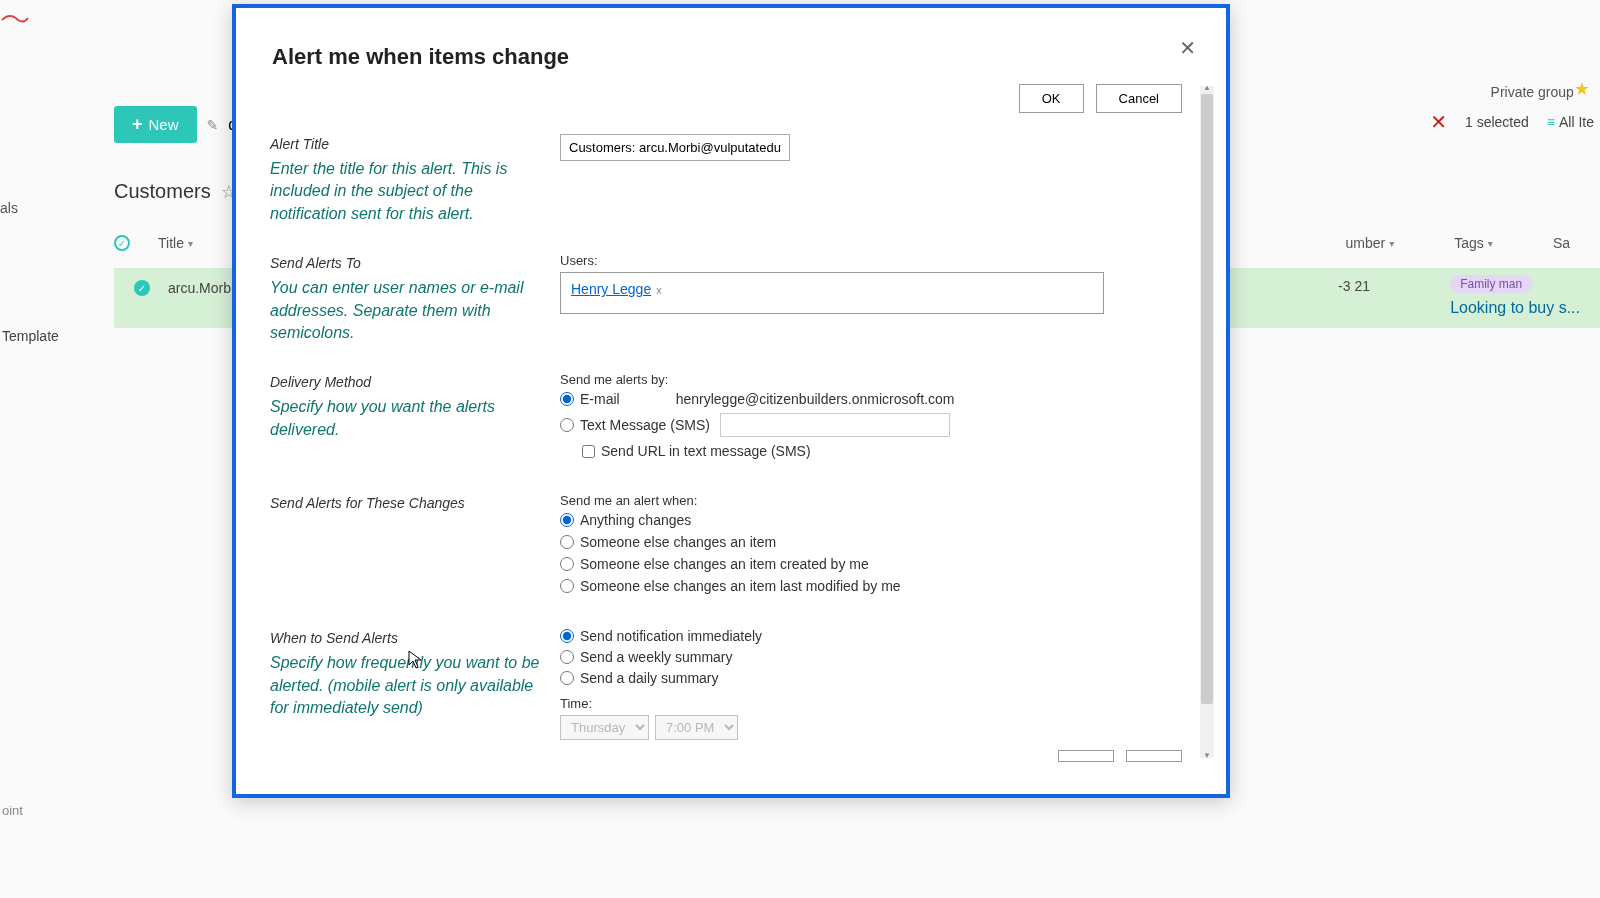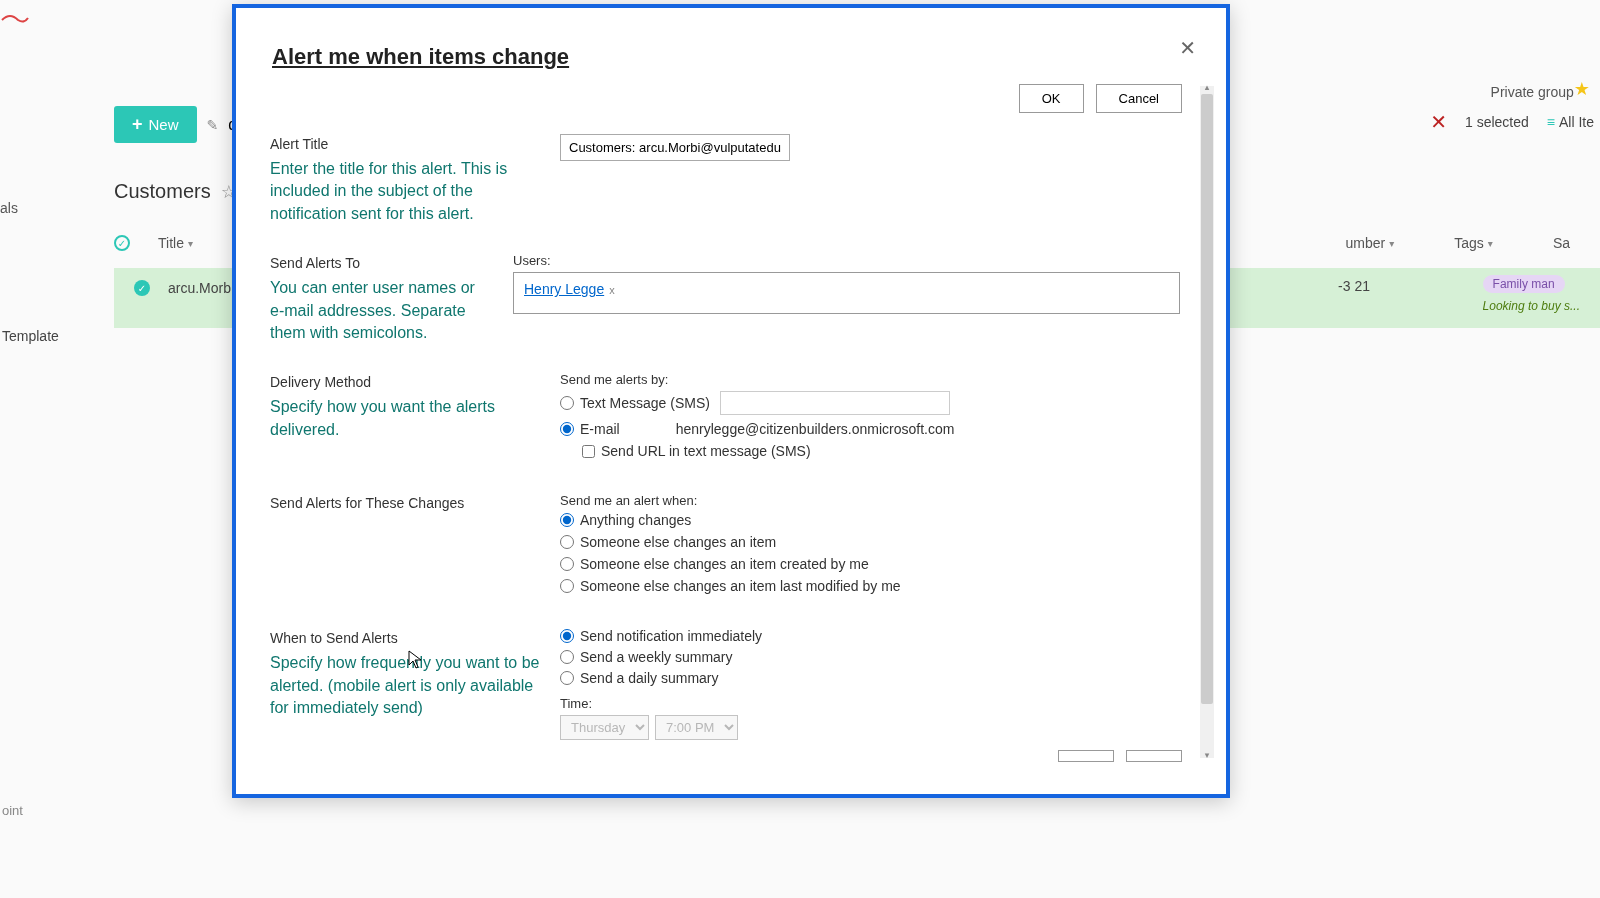--- a/index.html
+++ b/index.html
@@ -36,49 +36,49 @@
   
   .bg-list-row { position: absolute; top: 268px; left: 114px; right: 0; height: 60px; background: #d6f0d6; display: flex; align-items: flex-start; padding: 12px 0 0 20px; gap: 18px; font-size: 14px; color: #444; }
   .row-check { width: 16px; height: 16px; border-radius: 50%; background: #2cc7b6; display: inline-flex; align-items: center; justify-content: center; color: #fff; font-size: 10px; }
   
   .bg-cols-right { position: absolute; top: 235px; right: 30px; display: flex; gap: 60px; font-size: 14px; color: #555; }
   .col-head { display: flex; align-items: center; gap: 4px; }
   
   .bg-tags { position: absolute; top: 275px; right: 20px; display: flex; flex-direction: column; gap: 6px; align-items: flex-start; }
   .tag-pill { font-size: 12px; padding: 2px 10px; border-radius: 12px; }
   .tag-purple { background: #e6d6f5; color: #7a4fa8; }
-  .tag-text { font-size: 12px; color: #4d7c0f; font-style: italic; }
+  .tag-text { font-size: 16px; color: #0369a1; }
   .bg-num { position: absolute; top: 278px; right: 230px; font-size: 14px; color: #444; }
   
   
   .modal-frame { position: absolute; top: 4px; left: 232px; width: 998px; height: 794px; border: 4px solid #1565e0; background: #fff; z-index: 10; box-shadow: 0 4px 20px rgba(0,0,0,0.2); }
-  .modal-title { position: absolute; top: 36px; left: 36px; font-size: 22px; font-weight: 600; color: #222; text-decoration: underline; }
+  .modal-title { position: absolute; top: 36px; left: 36px; font-size: 22px; font-weight: 600; color: #222; }
   .modal-close { position: absolute; top: 28px; right: 30px; font-size: 20px; color: #666; cursor: pointer; background: none; border: none; }
   
   .modal-scroll { position: absolute; top: 74px; left: 14px; right: 26px; bottom: 30px; overflow: hidden; }
   
   .modal-btns-top { position: absolute; top: 2px; right: 18px; display: flex; gap: 12px; }
   .btn { border: 1px solid #999; background: #fff; padding: 6px 22px; font-size: 13px; cursor: pointer; }
   
   .scrollbar { position: absolute; top: 78px; right: 12px; bottom: 36px; width: 14px; background: #f0f0f0; }
   .scroll-thumb { position: absolute; top: 8px; left: 1px; right: 1px; height: 610px; background: #ccc; border-radius: 2px; }
   .scroll-arrow { position: absolute; left: 0; right: 0; height: 12px; text-align: center; font-size: 9px; color: #888; cursor: pointer; }
   .scroll-arrow.up { top: -4px; }
   .scroll-arrow.down { bottom: -4px; }
   
   .section { display: flex; padding: 0 20px; margin-bottom: 26px; }
-  .section-left { width: 290px; padding-right: 20px; padding-top: 4px; }
+  .section-left { width: 290px; padding-right: 20px; padding-top: 4px; font-style: italic; }
   .section-label { font-size: 14px; color: #333; margin-bottom: 6px; }
   .section-desc { font-size: 16px; color: #0f766e; line-height: 1.4; }
   .section-right { flex: 1; padding-top: 2px; }
   
   .field-label { font-size: 13px; color: #333; margin-bottom: 4px; }
   
   .text-input { width: 230px; border: 1px solid #aaa; padding: 5px 8px; font-size: 13px; }
-  .users-box { width: 667px; border: 1px solid #999; padding: 8px 10px; min-height: 42px; font-size: 14px; }
+  .users-box { width: 544px; border: 1px solid #999; padding: 8px 10px; min-height: 42px; font-size: 14px; }
   .user-token { color: #0066cc; text-decoration: underline; }
   .token-x { color: #888; font-size: 11px; margin-left: 2px; cursor: pointer; text-decoration: none; }
   
   .radio-row { display: flex; align-items: center; gap: 6px; margin-bottom: 6px; font-size: 14px; color: #333; }
   .radio-row input[type="radio"] { width: 14px; height: 14px; accent-color: #0066cc; }
   .radio-row input[type="checkbox"] { width: 13px; height: 13px; }
   .email-addr { margin-left: 50px; font-size: 14px; color: #333; }
   .sms-input { width: 230px; border: 1px solid #ccc; padding: 4px 6px; margin-left: 4px; height: 24px; }
   .url-sms { margin-left: 22px; margin-top: 4px; }
   
@@ -210,28 +210,28 @@
     </div>
 
     <div class="section">
       <div class="section-left">
         <div class="section-label">Delivery Method</div>
         <div class="section-desc">Specify how you want the alerts delivered.</div>
       </div>
       <div class="section-right">
         <div class="field-label">Send me alerts by:</div>
         <div class="radio-row">
+          <input type="radio" name="delivery" checked="" style="">
+          <span>E-mail</span>
+          <span class="email-addr">henrylegge@citizenbuilders.onmicrosoft.com</span>
+        </div>
+        <div class="radio-row">
           <input type="radio" name="delivery" style="">
           <span>Text Message (SMS)</span>
           <input type="text" class="sms-input" style="">
-        </div>
-        <div class="radio-row">
-          <input type="radio" name="delivery" checked="" style="">
-          <span>E-mail</span>
-          <span class="email-addr">henrylegge@citizenbuilders.onmicrosoft.com</span>
         </div>
         <div class="radio-row url-sms">
           <input type="checkbox" style="">
           <span>Send URL in text message (SMS)</span>
         </div>
       </div>
     </div>
 
     <div class="section">
       <div class="section-left">

